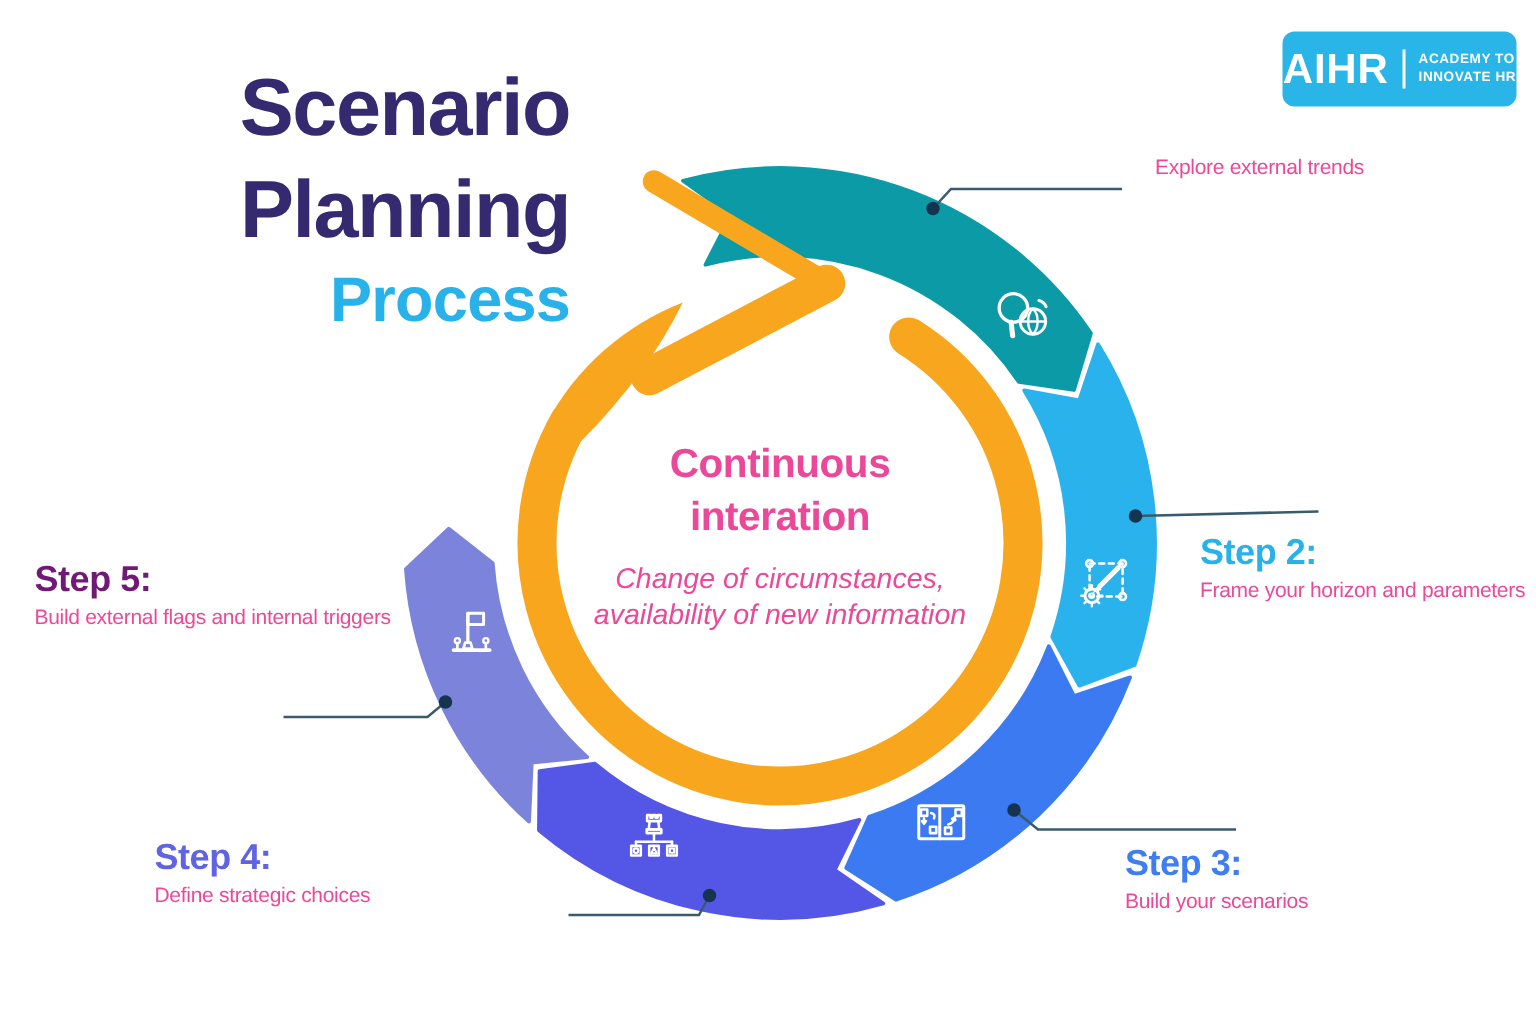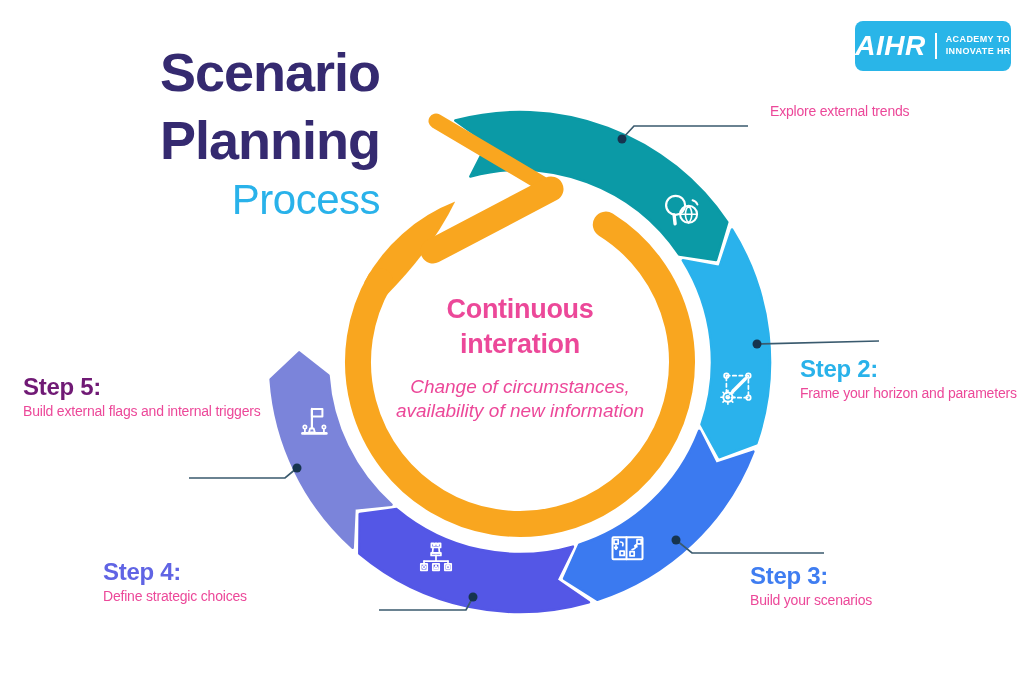--- a/index.html
+++ b/index.html
@@ -1,23 +1,23 @@
 <!DOCTYPE html>
 <html><head>
 <meta charset="utf-8">
 <style>
   html,body{margin:0;padding:0;}
   body{width:1024px;height:680px;position:relative;background:#ffffff;overflow:hidden;
        font-family:"Liberation Sans",sans-serif;}
   .title-block{position:absolute;left:40px;top:38px;width:340px;text-align:right;}
   .title-main{font-size:54px;font-weight:bold;color:#352a70;line-height:1.26;letter-spacing:-1px;}
-  .title-sub{font-size:42px;font-weight:normal;color:#29b2ea;margin-top:2px;letter-spacing:-0.5px;}
+  .title-sub{font-size:42px;font-weight:bold;color:#29b2ea;margin-top:2px;letter-spacing:-0.5px;}
   .logo{position:absolute;left:855px;top:21px;width:156px;height:50px;background:#29b5e8;
         border-radius:8px;display:flex;align-items:center;justify-content:center;gap:9px;color:#fff;}
-  .logo-brand{font-size:28px;font-weight:bold;letter-spacing:0.5px;font-style:italic;}
+  .logo-brand{font-size:28px;font-weight:bold;letter-spacing:0.5px;}
   .logo-divider{width:2px;height:26px;background:#ffffff;}
   .logo-tagline{font-size:9px;font-weight:bold;line-height:1.3;letter-spacing:0.4px;}
   .center-text{position:absolute;left:370px;top:292px;width:300px;text-align:center;color:#ec4899;}
   .center-heading{font-size:27px;font-weight:bold;line-height:1.3;letter-spacing:-0.3px;}
   .center-subtitle{font-size:19px;font-style:italic;line-height:1.26;margin-top:13px;font-weight:500;}
   .step{position:absolute;}
   .step-label{font-size:24px;font-weight:bold;margin-bottom:2px;letter-spacing:-0.3px;}
   .step-desc{font-size:14px;color:#ec4899;line-height:1.24;font-weight:500;letter-spacing:-0.2px;}
   .step-1{left:770px;top:103px;width:200px;}
   .step-2{left:800px;top:355px;width:235px;}

